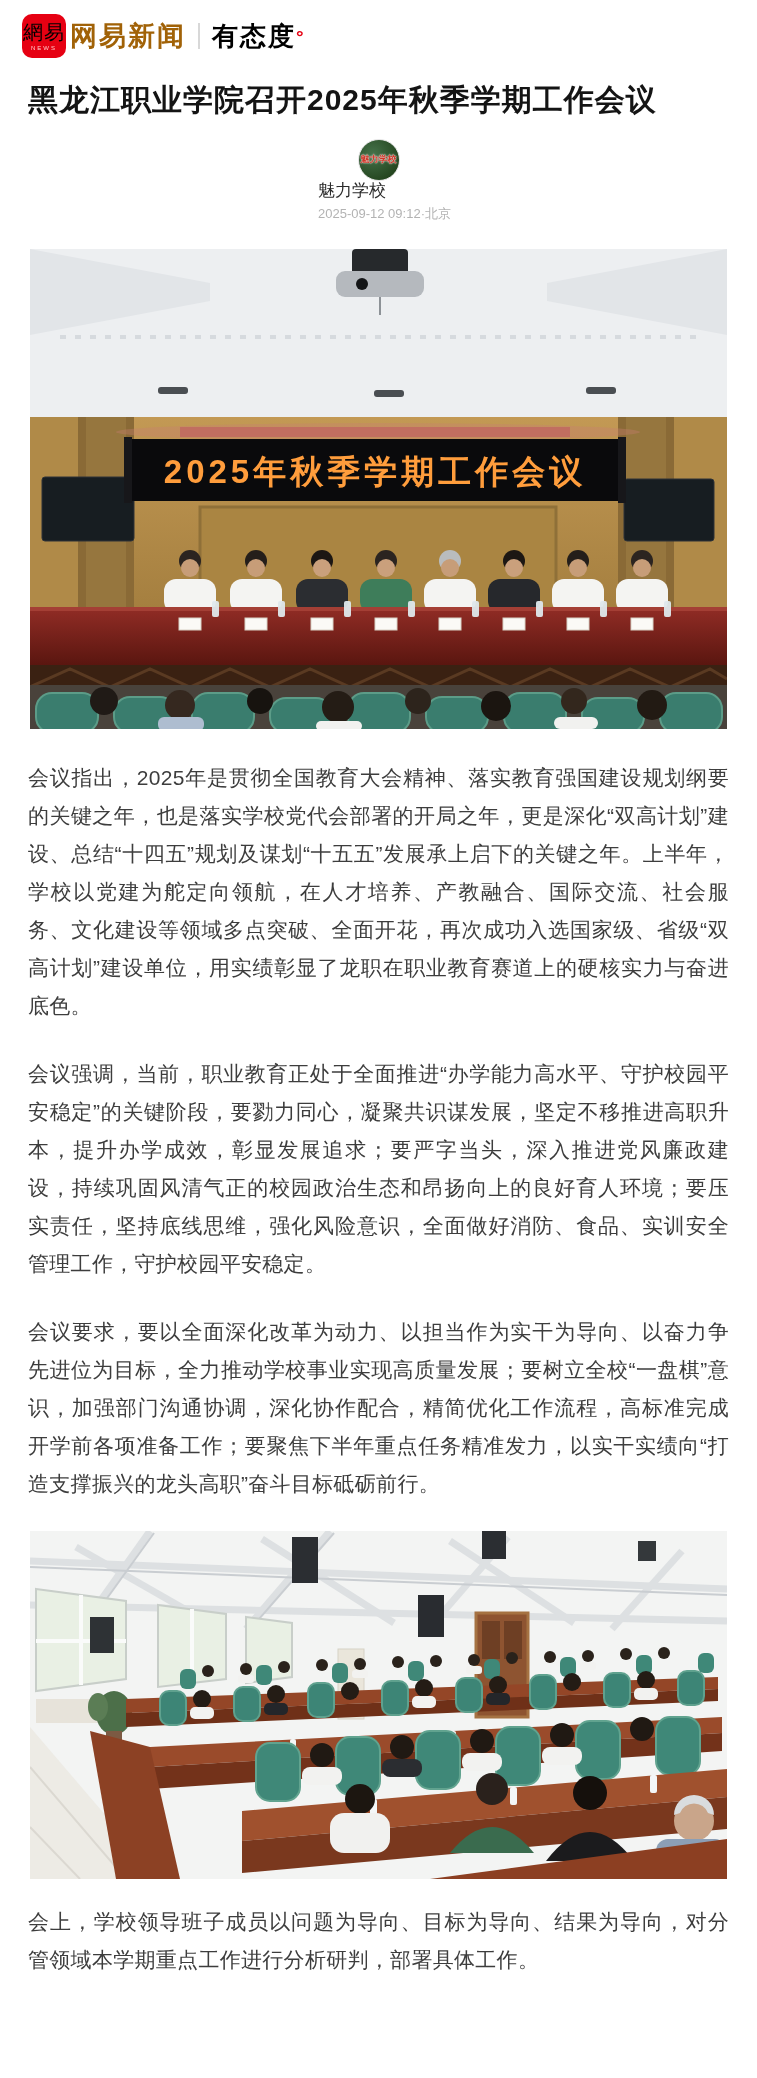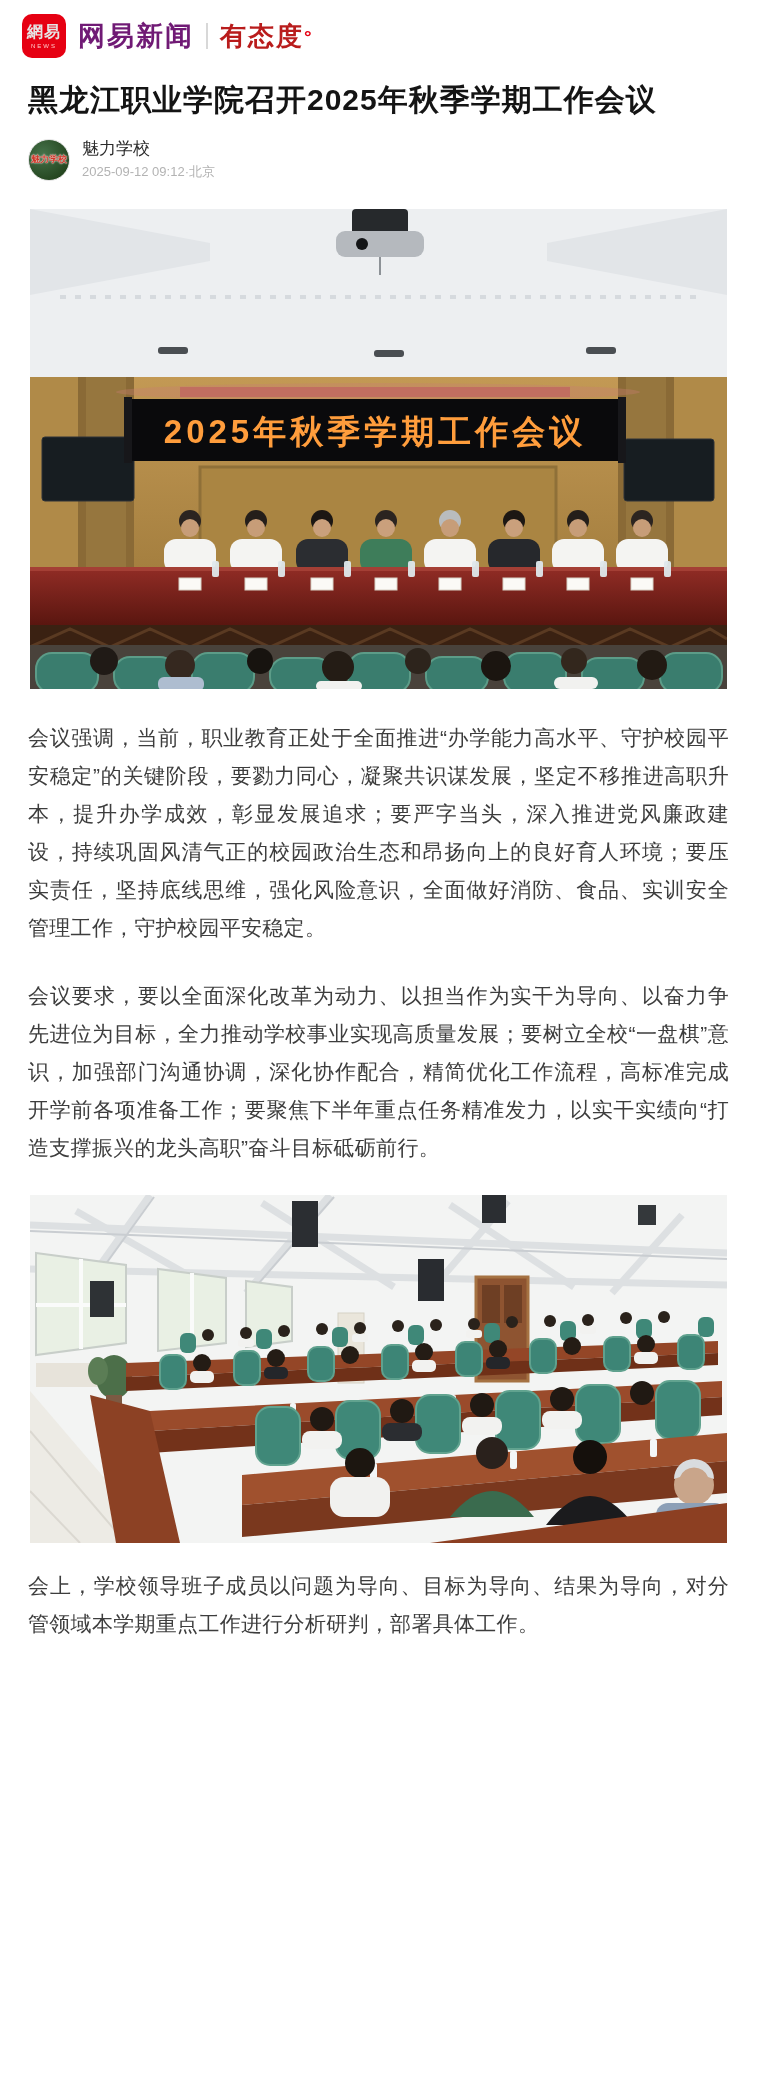--- a/index.html
+++ b/index.html
@@ -3,30 +3,30 @@
 <meta charset="utf-8">
 <style>
   html,body{margin:0;padding:0;background:#ffffff;}
   body{font-family:"Liberation Sans","DejaVu Sans",sans-serif;}
   .page{width:757px;height:2078px;overflow:hidden;background:#fff;position:relative;}
 
   
   .header{display:flex;align-items:center;padding:14px 22px 0 22px;}
   .logo{width:44px;height:44px;background:#e60012;border-radius:10px;display:flex;flex-direction:column;
         align-items:center;justify-content:center;flex:0 0 auto;cursor:pointer;}
-  .logo .cn{color:#e5e5e5;font-size:16px;font-weight:700;line-height:1;letter-spacing:1px;}
+  .logo .cn{color:#000000;font-size:20px;font-weight:400;line-height:1;letter-spacing:1px;}
   .logo .sub{color:#ffc9c9;font-size:6px;letter-spacing:2px;margin-top:3px;line-height:1;}
-  .brand{font-size:27px;font-weight:900;color:#701a75;letter-spacing:2px;margin-left:12px;}
+  .brand{font-size:27px;font-weight:900;color:#a16207;letter-spacing:2px;margin-left:4px;}
   .hdivider{width:2px;height:26px;background:#d8d8d8;margin:0 12px;}
-  .slogan{font-size:26px;font-weight:800;color:#b91c1c;letter-spacing:2px;}
+  .slogan{font-size:26px;font-weight:800;color:#000000;letter-spacing:2px;}
   .tm{font-size:19px;color:#e60012;vertical-align:10px;font-weight:700;line-height:1;}
 
   
   .title{margin:22px 28px 0 28px;font-size:30px;line-height:1.35;font-weight:800;color:#141414;letter-spacing:1px;}
-  .author{display:flex;align-items:center;margin:18px 28px 0 28px;cursor:pointer;}
+  .author{display:flex;align-items:center;margin:18px 28px 0 28px;cursor:pointer;flex-direction:column;}
   .avatar{width:40px;height:40px;border-radius:50%;flex:0 0 auto;overflow:hidden;border:1px solid #e4e4e4;
           background:radial-gradient(circle at 35% 35%, #45724a, #24451f 75%);
           display:flex;align-items:center;justify-content:center;}
   .avatar span{color:#cf3527;font-size:9px;font-weight:800;text-shadow:0 0 2px #fff,0 0 1px #fff;white-space:nowrap;}
   .author-meta{margin-left:12px;}
   .author-name{font-size:17px;color:#2b2b2b;line-height:1.2;}
   .author-time{font-size:13px;color:#b3b3b3;margin-top:5px;line-height:1.2;}
 
   
   .para{margin:30px 28px 0 28px;font-size:21px;line-height:38px;color:#3d3d3d;text-align:justify;letter-spacing:0.3px;}
@@ -210,20 +210,21 @@
         <rect x="286" y="472" width="46" height="10" rx="5" fill="#f1f1ef"></rect>
         <circle cx="388" cy="452" r="13" fill="#2d241c"></circle>
         <circle cx="466" cy="457" r="15" fill="#1b1510"></circle>
         <circle cx="544" cy="452" r="13" fill="#33271d"></circle>
         <rect x="524" y="468" width="44" height="12" rx="6" fill="#f1f1ef"></rect>
         <circle cx="622" cy="456" r="15" fill="#221a13"></circle>
       </g>
     </svg>
   </figure>
 
+  <p class="para">会议指出，2025年是贯彻全国教育大会精神、落实教育强国建设规划纲要的关键之年，也是落实学校党代会部署的开局之年，更是深化“双高计划”建设、总结“十四五”规划及谋划“十五五”发展承上启下的关键之年。上半年，学校以党建为舵定向领航，在人才培养、产教融合、国际交流、社会服务、文化建设等领域多点突破、全面开花，再次成功入选国家级、省级“双高计划”建设单位，用实绩彰显了龙职在职业教育赛道上的硬核实力与奋进底色。</p>
   <p class="para">会议强调，当前，职业教育正处于全面推进“办学能力高水平、守护校园平安稳定”的关键阶段，要勠力同心，凝聚共识谋发展，坚定不移推进高职升本，提升办学成效，彰显发展追求；要严字当头，深入推进党风廉政建设，持续巩固风清气正的校园政治生态和昂扬向上的良好育人环境；要压实责任，坚持底线思维，强化风险意识，全面做好消防、食品、实训安全管理工作，守护校园平安稳定。</p>
   <p class="para">会议要求，要以全面深化改革为动力、以担当作为实干为导向、以奋力争先进位为目标，全力推动学校事业实现高质量发展；要树立全校“一盘棋”意识，加强部门沟通协调，深化协作配合，精简优化工作流程，高标准完成开学前各项准备工作；要聚焦下半年重点任务精准发力，以实干实绩向“打造支撑振兴的龙头高职”奋斗目标砥砺前行。</p>
 
   <figure class="photo">
     <svg width="697" height="348" viewBox="0 0 697 348">
       <rect width="697" height="348" fill="#f3f4f3"></rect>
 
       <g stroke="#dde0e2" stroke-width="7" fill="none">
         <path d="M0,30 L697,58"></path>
           <path d="M0,74 L697,90"></path>

